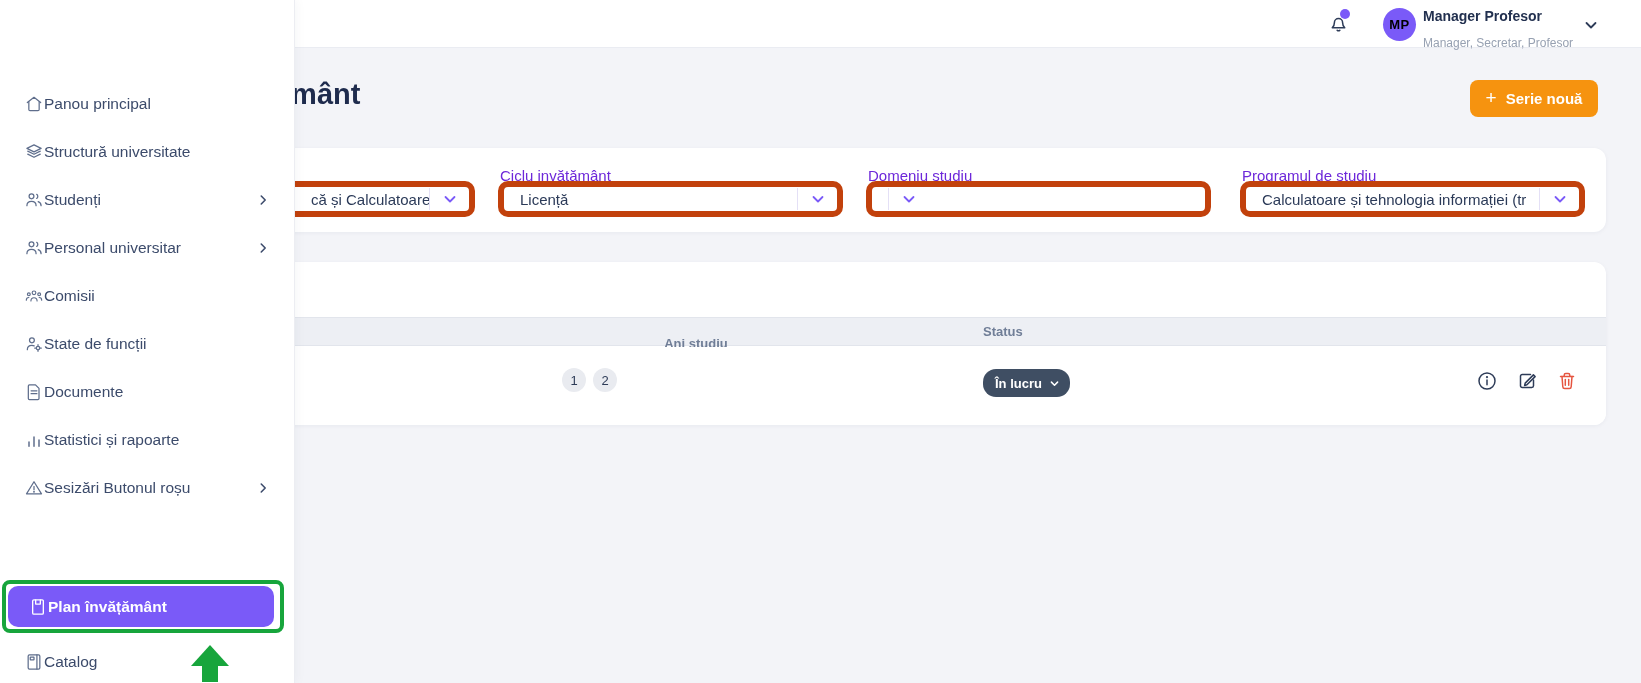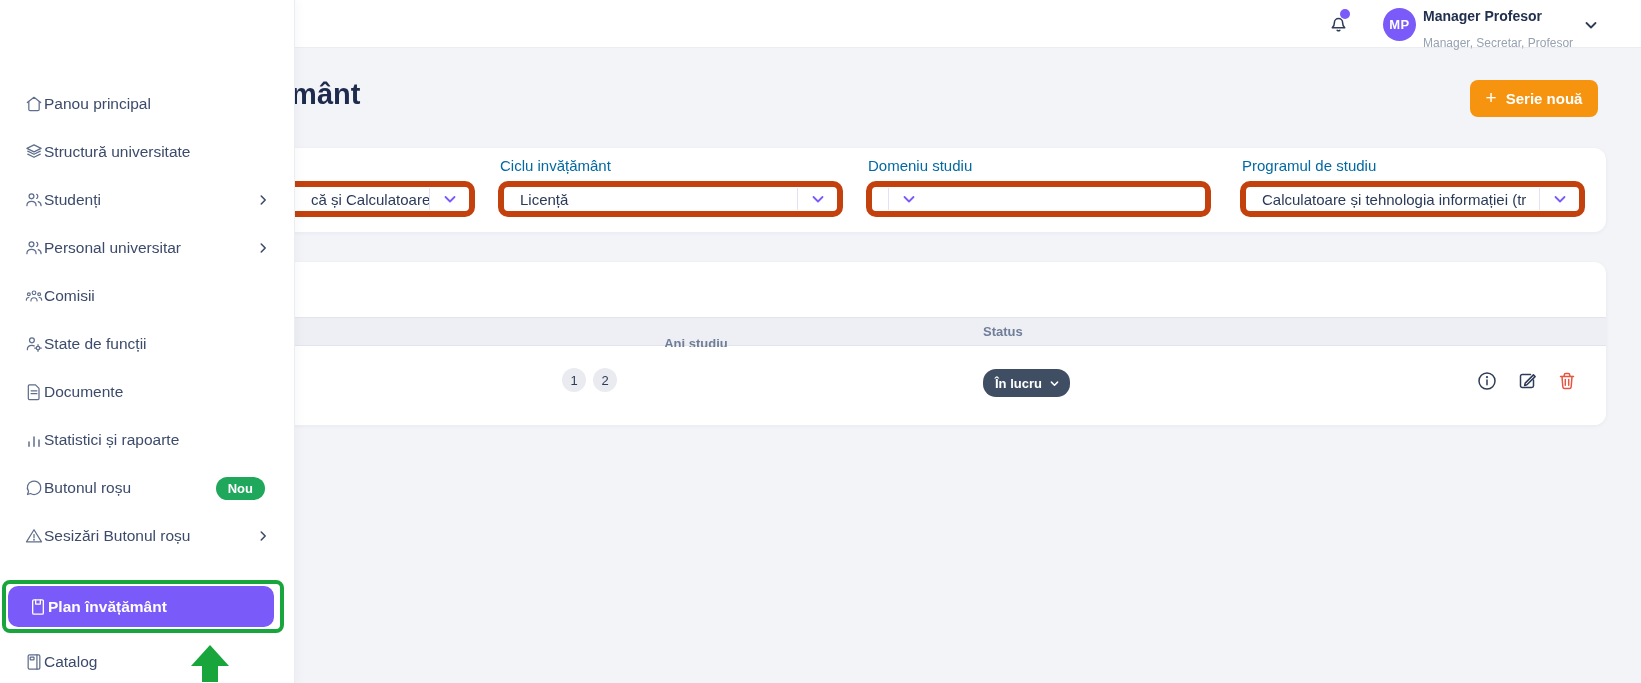--- a/index.html
+++ b/index.html
@@ -15,21 +15,21 @@
   
   .topbar {
     position:absolute; top:0; left:0; right:0; height:48px;
     background:#ffffff; border-bottom:1px solid #eaecf2; z-index:2;
   }
   .bell-wrap { position:absolute; left:1327px; top:12px; width:26px; height:26px; cursor:pointer; }
   .bell-dot { position:absolute; left:13px; top:-3px; width:10px; height:10px; border-radius:50%; background:#7a5af8; }
   .user-chip { position:absolute; left:1383px; top:6px; height:36px; display:flex; align-items:flex-start; cursor:pointer; }
   .avatar {
     position:absolute; left:0; top:2px; width:33px; height:33px; border-radius:50%;
-    background:#7a5af8; color:#ffffff; font-size:13px; font-weight:700;
+    background:#7a5af8; color:#000000; font-size:13px; font-weight:700;
     display:flex; align-items:center; justify-content:center; letter-spacing:.5px;
   }
   .user-text { position:absolute; left:40px; top:2px; width:150px; }
   .user-name { font-size:14px; font-weight:700; color:#22304f; white-space:nowrap; }
   .user-roles { font-size:12px; color:#97a1b2; margin-top:12px; white-space:nowrap; }
   .user-caret { position:absolute; left:200px; top:11px; color:#2e3c58; }
 
   
   .page-title {
     position:absolute; left:138px; top:78px; z-index:1;
@@ -42,21 +42,21 @@
     display:flex; align-items:center; justify-content:center; gap:9px; cursor:pointer;
   }
   .btn-new .plus { font-size:19px; font-weight:400; line-height:1; margin-top:-2px; }
 
   .card {
     position:absolute; background:#fff; border-radius:12px; z-index:1;
     box-shadow:0 1px 4px rgba(20,30,70,.05);
   }
   .filter-card { left:104px; top:148px; width:1502px; height:84px; }
   .fgroup { position:absolute; top:0; width:345px; }
-  .fgroup .flabel { position:absolute; top:9px; left:2px; font-size:15px; color:#0369a1; white-space:nowrap; }
+  .fgroup .flabel { position:absolute; top:19px; left:2px; font-size:15px; color:#6d28d9; white-space:nowrap; }
   .fselect {
     position:absolute; top:33px; left:0; width:345px; height:36px;
     border:6px solid #c2410c; border-radius:10px; background:#fff;
     display:flex; align-items:center; padding-left:16px; cursor:pointer; overflow:hidden;
   }
   .fselect .fvalue { font-size:15px; color:#2b3a58; white-space:nowrap; overflow:hidden; flex:1; }
   .fselect .fsep { width:1px; height:22px; background:#e4e0f6; flex:none; }
   .fselect .fcaret { width:39px; flex:none; display:flex; align-items:center; justify-content:center; color:#7a5af8; }
   .fg1 { left:26px; }  .fg1 .fvalue { padding-left:159px; }
   .fg2 { left:394px; } .fg3 { left:762px; } .fg4 { left:1136px; }
@@ -353,29 +353,20 @@
       <span class="nicon">
         <svg width="20" height="20" viewBox="0 0 24 24" fill="none" stroke="currentColor" stroke-width="1.8" stroke-linecap="round">
           <line x1="6" y1="19.5" x2="6" y2="14.5"></line>
             <line x1="12" y1="19.5" x2="12" y2="8.5"></line>
             <line x1="18" y1="19.5" x2="18" y2="12"></line>
         </svg>
       </span>
       <span>Statistici și rapoarte</span>
     </div>
 
-    <div class="nav-item">
-      <span class="nicon">
-        <svg width="20" height="20" viewBox="0 0 24 24" fill="none" stroke="currentColor" stroke-width="1.5" stroke-linecap="round" stroke-linejoin="round">
-          <path d="M20 11.5a8 7.7 0 1 0-14.5 4.4L4.2 19.8l3.6-1.2A8 7.7 0 0 0 20 11.5z"></path>
-        </svg>
-      </span>
-      <span>Butonul roșu</span>
-      <span class="badge-nou">Nou</span>
-    </div>
 
     <div class="nav-item">
       <span class="nicon">
         <svg width="20" height="20" viewBox="0 0 24 24" fill="none" stroke="currentColor" stroke-width="1.5" stroke-linecap="round" stroke-linejoin="round">
           <path d="M12 4.5L21 19H3z"></path>
             <line x1="12" y1="10.3" x2="12" y2="14"></line>
             <circle cx="12" cy="16.4" r="0.4" fill="currentColor"></circle>
         </svg>
       </span>
       <span>Sesizări Butonul roșu</span>

